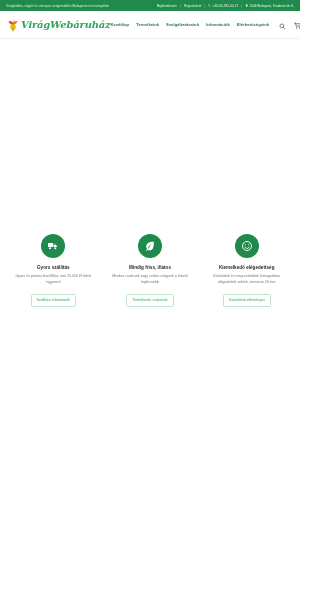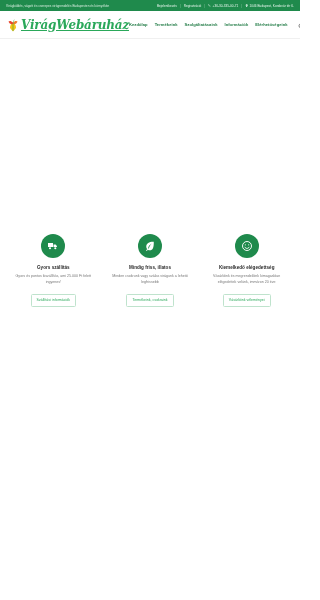--- a/index.html
+++ b/index.html
@@ -77,26 +77,25 @@
   .logo-mark {
     width: 12px;
     height: 14px;
     position: relative;
     flex-shrink: 0;
   }
   .logo-text {
     font-family: "DejaVu Serif", serif;
     font-style: italic;
     font-weight: bold;
-    font-size: 12px;
+    font-size: 10px;
     color: #2aa85a;
     letter-spacing: -.2px;
     line-height: 1;
     white-space: nowrap;
-    text-decoration: underline;
   }
 
   .nav {
     display: flex;
     align-items: center;
     gap: 7px;
     margin-left: auto;
     white-space: nowrap;
   }
   .nav-link {

